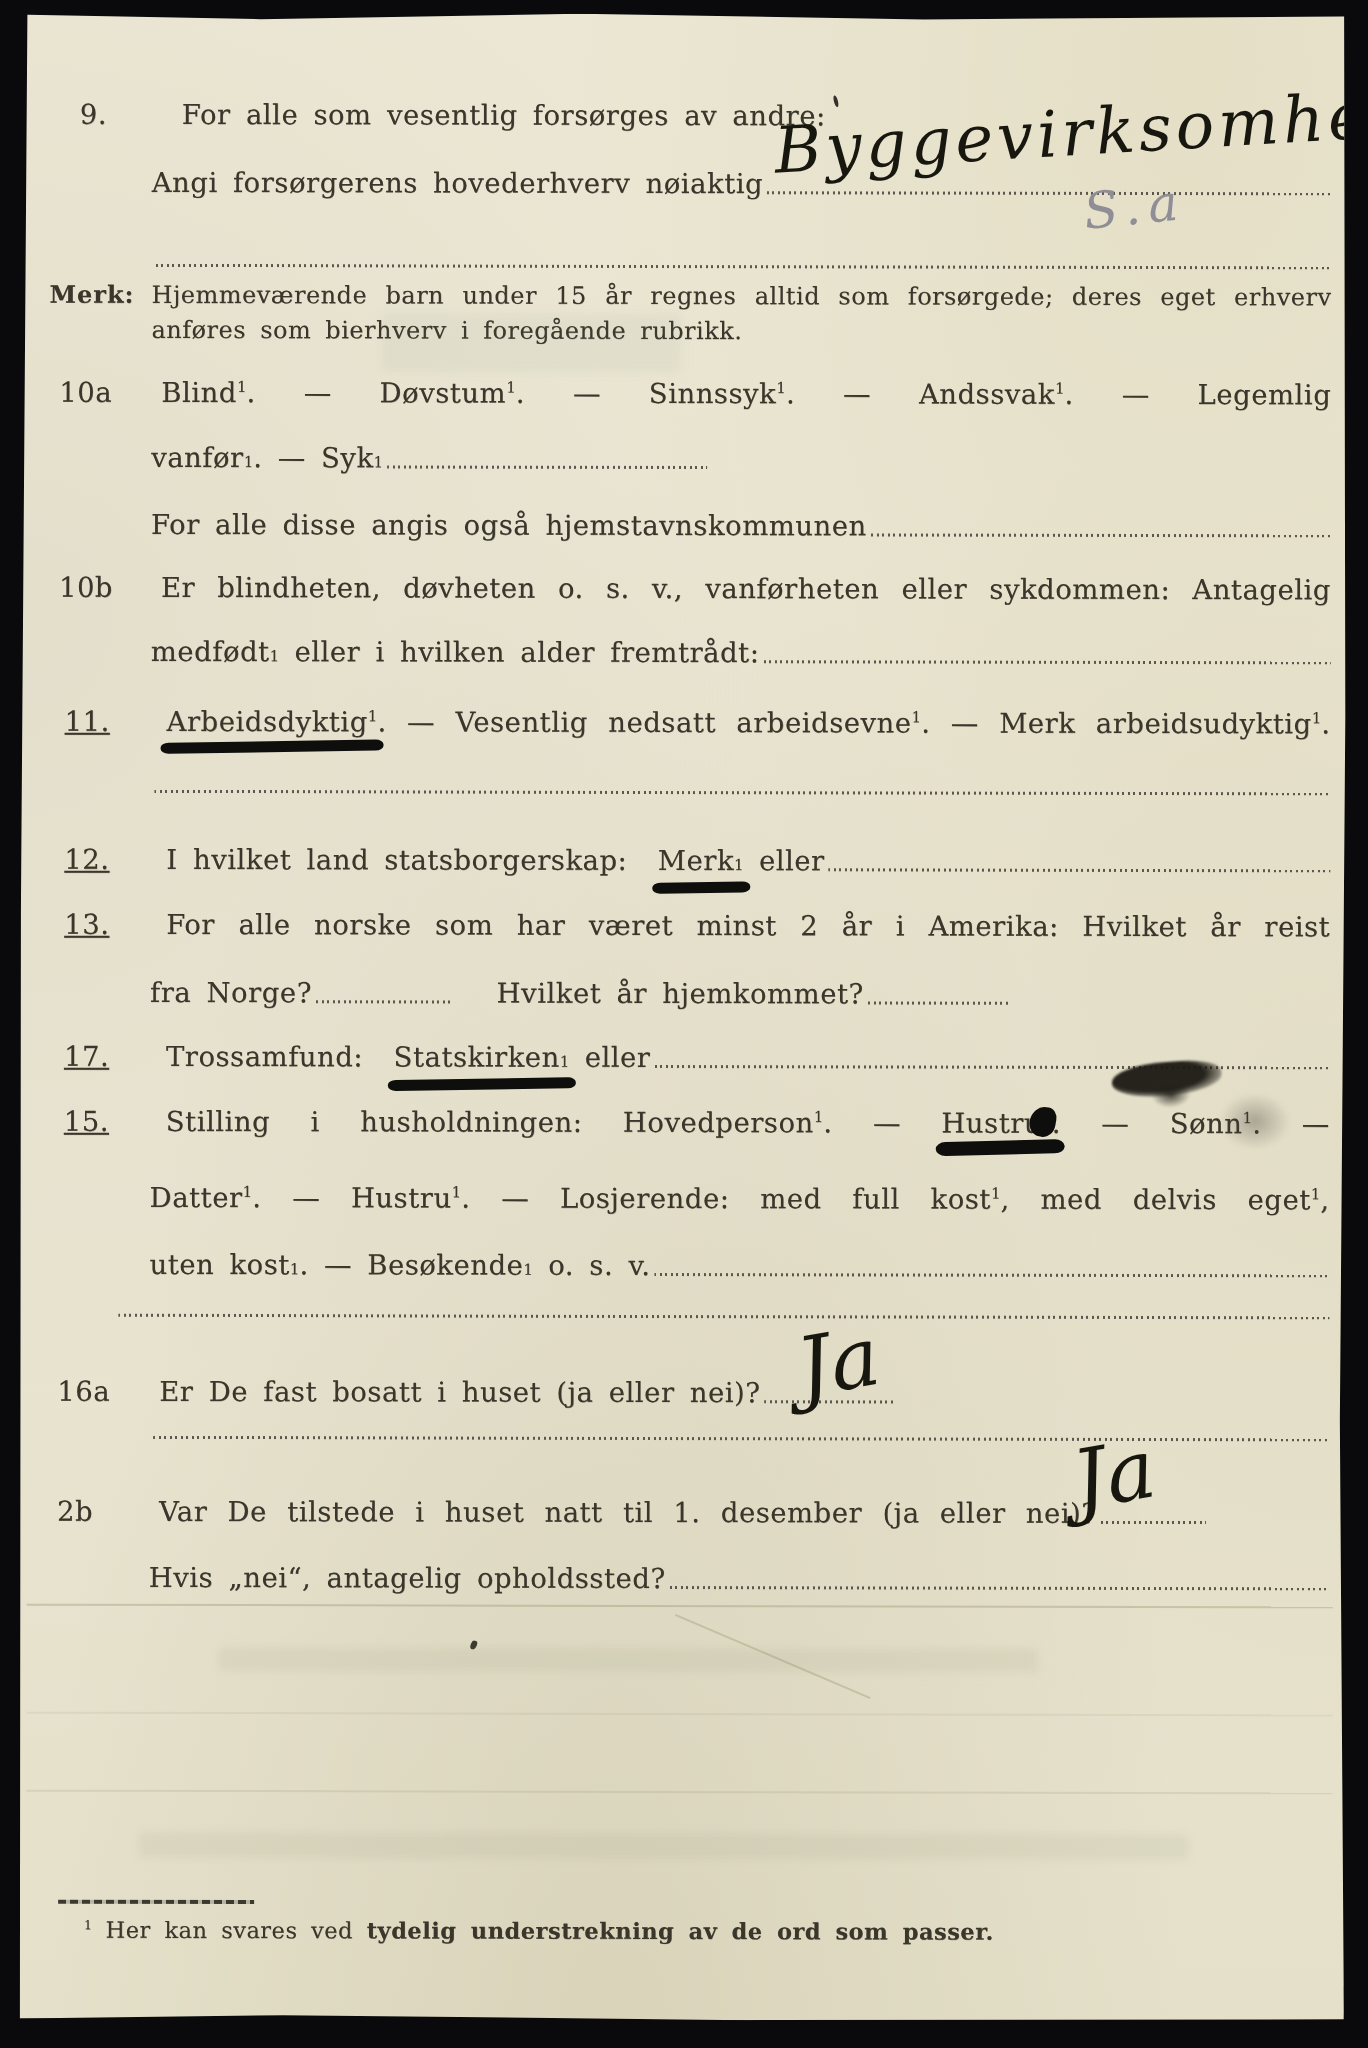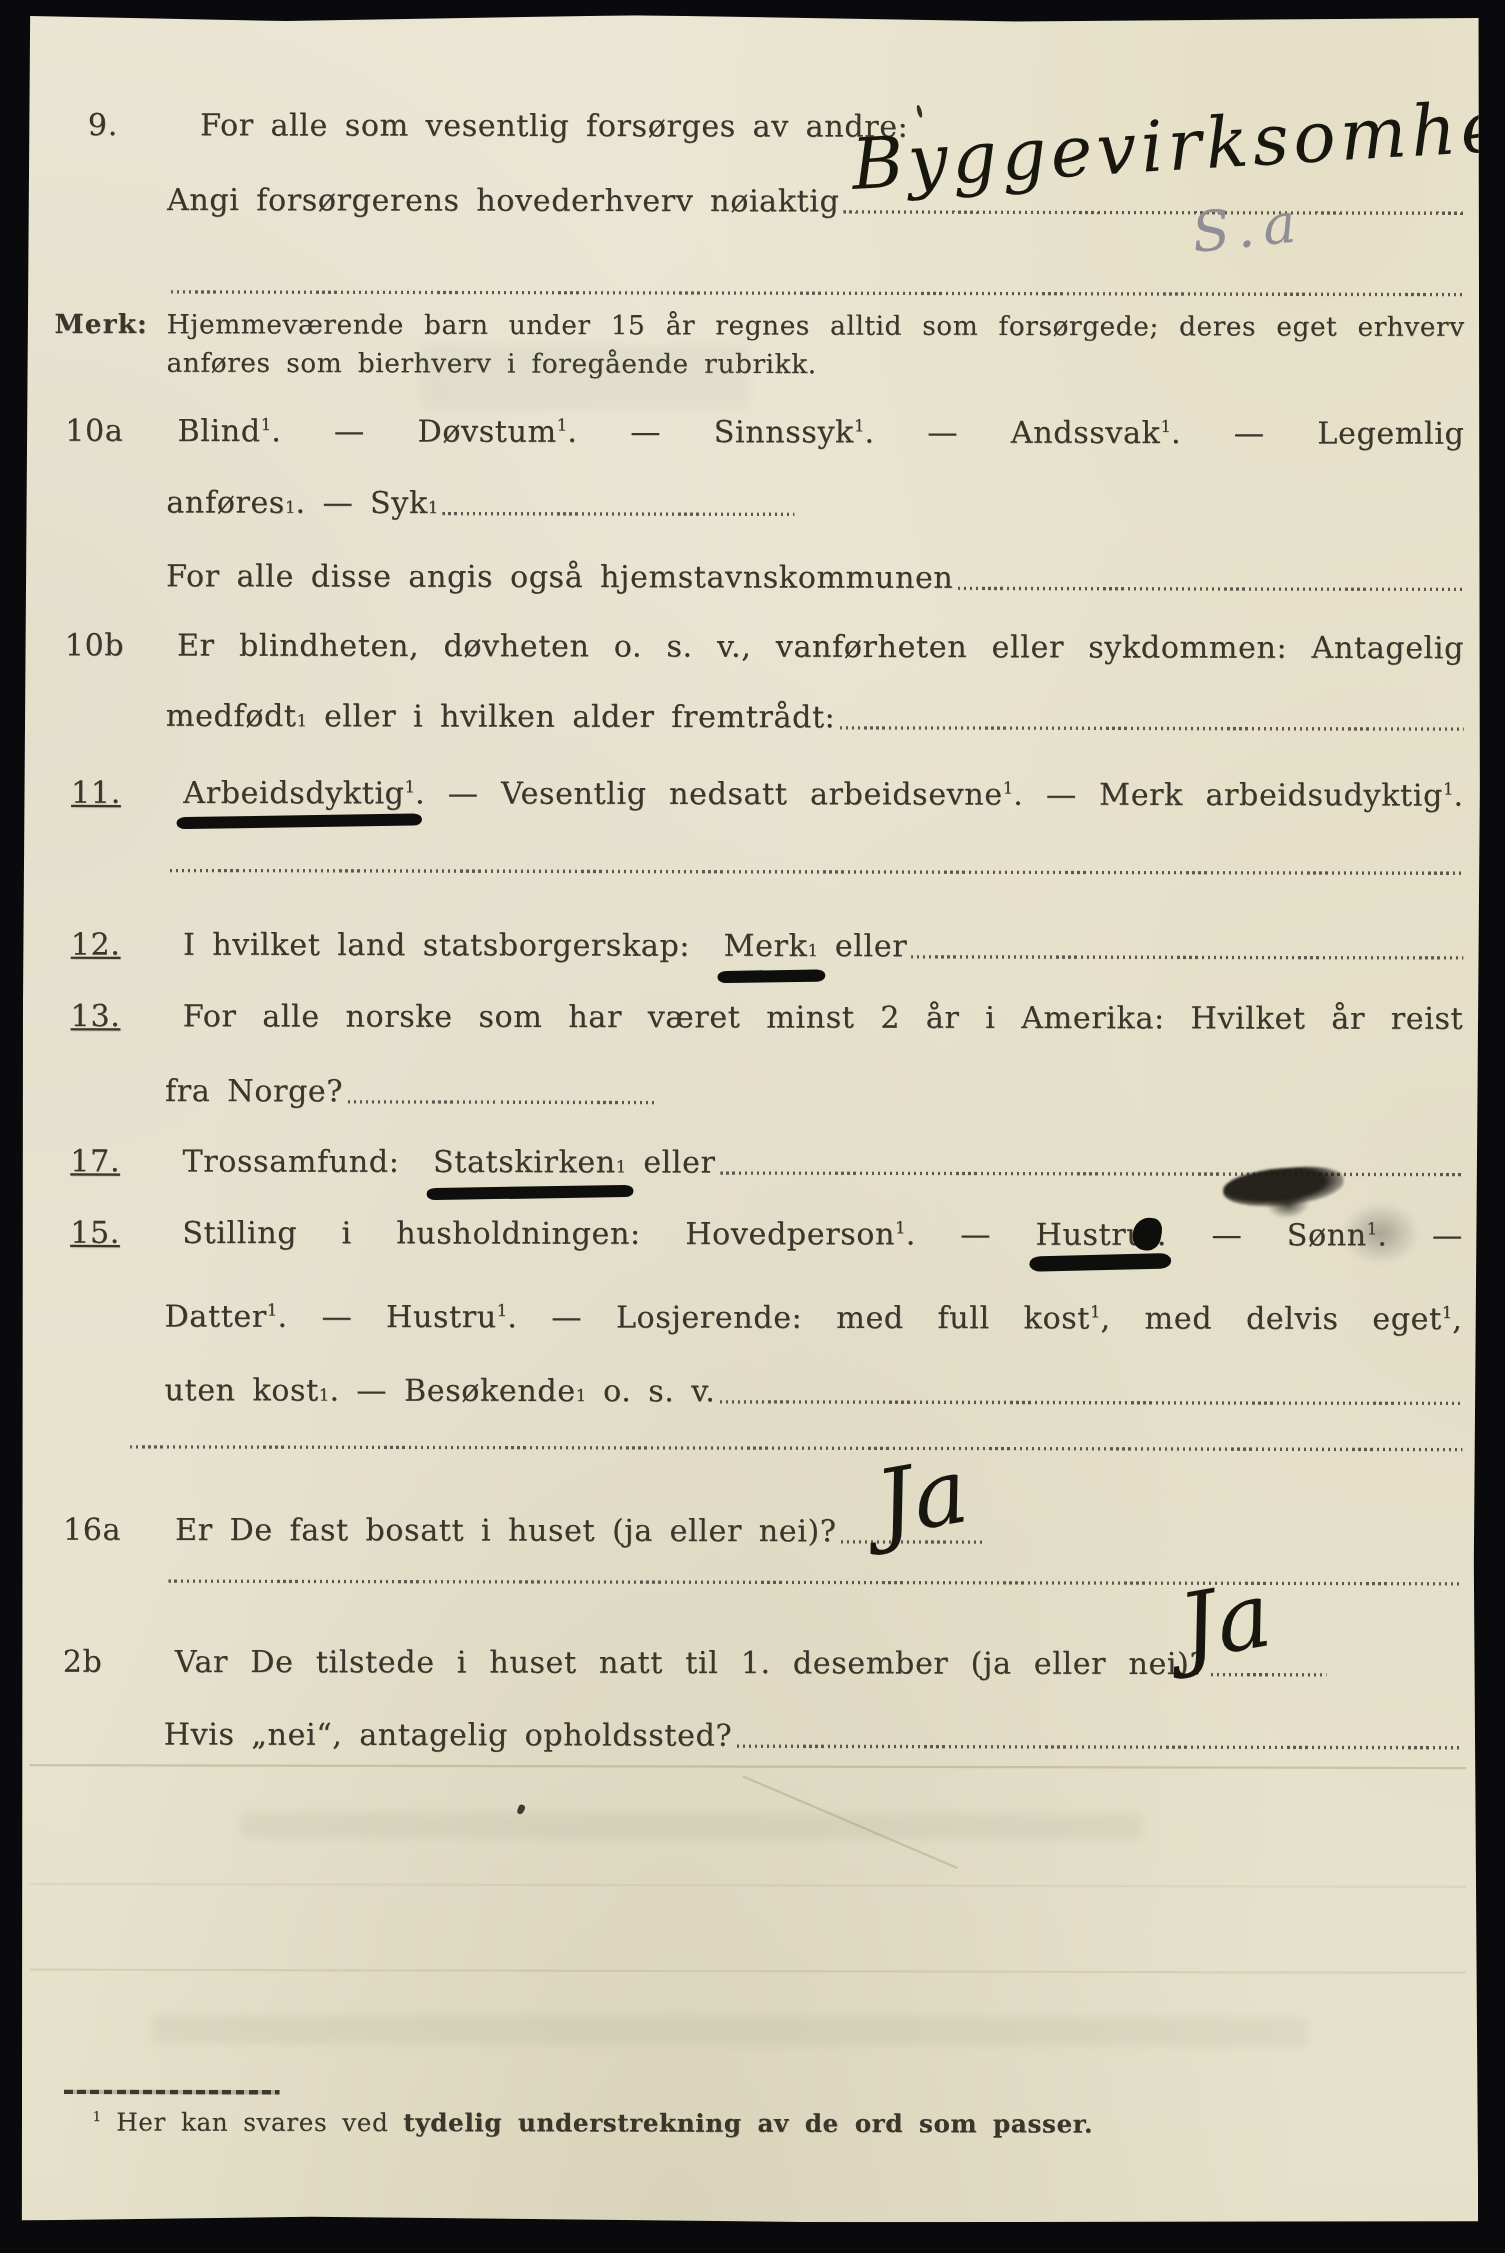--- a/index.html
+++ b/index.html
@@ -147,21 +147,21 @@
         <span class="num"></span>
         <span class="txt"><span class="t">anføres som bierhverv i foregående rubrikk.</span></span>
       </div>
       <div id="r10a1" class="row justify">
         <span class="num">10a</span>
         <span class="txt"><span class="t">Blind</span><sup class="supm">1</sup><span class="t">. — Døvstum</span><sup class="supm">1</sup><span class="t">. — Sinnssyk</span><sup class="supm">1</sup><span class="t">. — Andssvak</span><sup class="supm">1</sup><span class="t">. — Legemlig</span></span>
       </div>
       <div id="r10a2" class="row">
         <span class="num"></span>
         <span class="txt fx">
-          <span class="t">anføres</span>
+          <span class="t">vanfør</span>
           <sup class="supm">1</sup>
           <span class="t">. — Syk</span>
           <sup class="supm">1</sup>
           <span class="dots" style="width: 320px;"></span>
         </span>
       </div>
       <div id="r10c" class="row">
         <span class="num"></span>
         <span class="txt fx">
           <span class="t">For alle disse angis også hjemstavnskommunen</span>
@@ -202,20 +202,21 @@
       </div>
       <div id="r13a" class="row justify">
         <span class="num">13.</span>
         <span class="txt"><span class="t">For alle norske som har været minst 2 år i Amerika:  Hvilket år reist</span></span>
       </div>
       <div id="r13b" class="row">
         <span class="num"></span>
         <span class="txt fx">
           <span class="t">fra Norge?</span>
           <span class="dots" style="width: 135px;"></span>
+          <span class="t">   Hvilket år hjemkommet?</span>
           <span class="dots" style="width: 140px;"></span>
         </span>
       </div>
       <div id="r14" class="row">
         <span class="num">17.</span>
         <span class="txt fx">
           <span class="t">Trossamfund:  </span>
           <span class="pen v1">Statskirken</span>
           <sup class="supm">1</sup>
           <span class="t"> eller</span>

